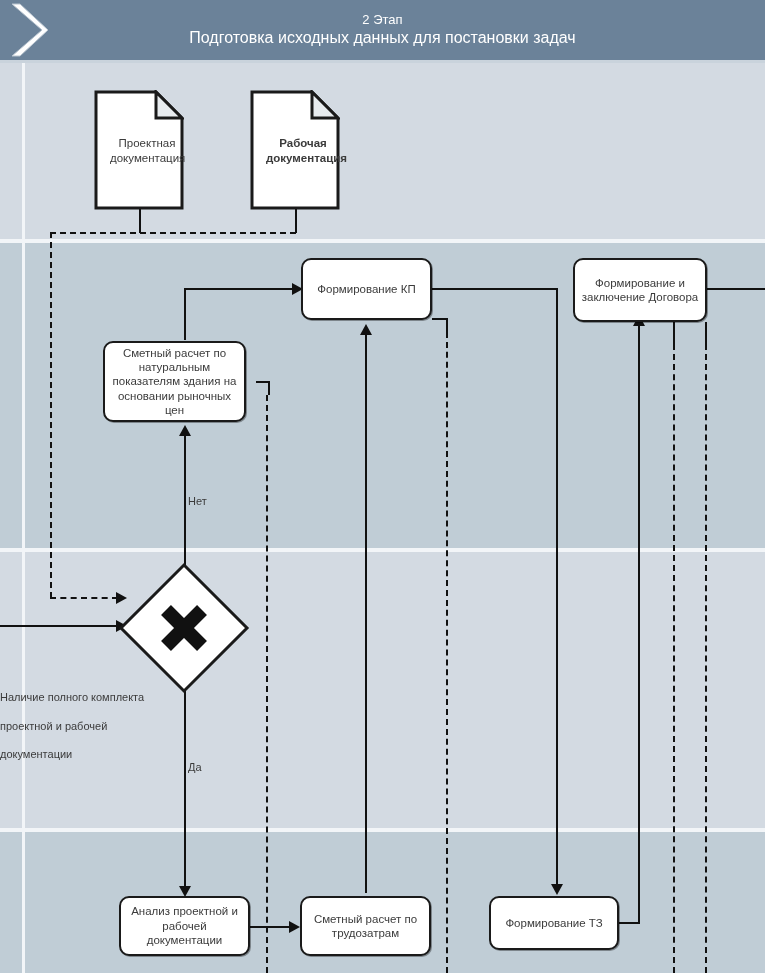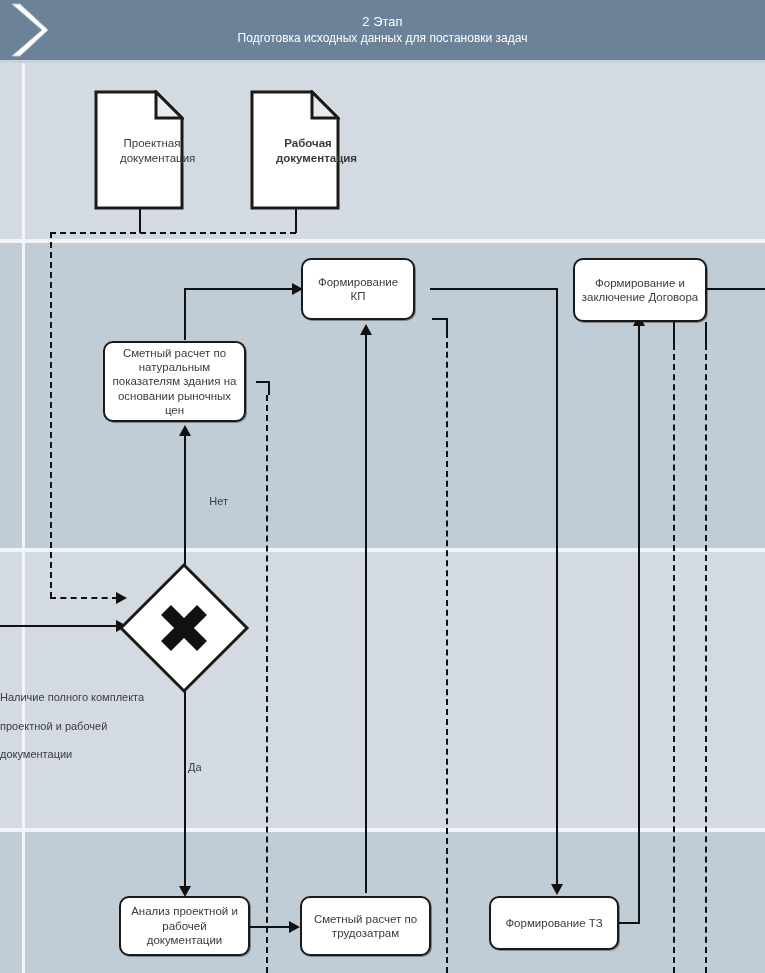--- a/index.html
+++ b/index.html
@@ -17,21 +17,21 @@
     position:absolute;left:0;top:0;width:765px;height:60px;
     background:#6b8299;
     box-sizing:border-box;
   }
   .banner-inner{
     position:absolute;left:0;top:0;right:0;bottom:0;
     display:flex;flex-direction:column;align-items:center;justify-content:center;
     color:#ffffff;text-align:center;line-height:1.25;
   }
   .banner-l1{font-size:13px;}
-  .banner-l2{font-size:12px;}
+  .banner-l2{font-size:16px;}
   .banner-chevron{
     position:absolute;left:8px;top:2px;width:42px;height:56px;
   }
   .banner-edge{
     position:absolute;left:0;top:60px;width:765px;height:3px;background:#c9d3dc;
   }
 
   
   .lane{position:absolute;left:0;width:765px;}
   .lane-sep{position:absolute;left:0;width:765px;height:4px;background:#f2f5f8;}
@@ -48,21 +48,21 @@
     text-align:center;
     color:#3b3b3b;
     font-size:11.5px;
     line-height:1.25;
     padding:3px 6px;
     box-shadow:1px 1px 0 rgba(0,0,0,.35);
   }
 
   .docshape{position:absolute;}
   .docshape .label{
-    position:absolute;left:16px;right:0;top:38%;
+    position:absolute;left:6px;right:0;top:38%;
     text-align:center;color:#3b3b3b;font-size:11.5px;line-height:1.3;
     pointer-events:none;
     margin-left:10px;
   }
 
   .gateway{position:absolute;}
 
   .lbl{
     position:absolute;color:#3b3b3b;font-size:11px;line-height:1.3;
     white-space:pre-line;
@@ -178,21 +178,21 @@
     <svg width="90" height="120" viewBox="0 0 90 120">
       <path d="M2 2 H62 L88 28 V118 H2 Z" fill="#ffffff" stroke="#1a1a1a" stroke-width="3"></path>
       <path d="M62 2 L88 28 H62 Z" fill="#e8ecef" stroke="#1a1a1a" stroke-width="3"></path>
     </svg>
     <div class="label">
       <div>Рабочая</div>
       <div>документация</div>
     </div>
   </div>
 
-  <div class="task" style="left:301px;top:258px;width:114px;height:62px;">Формирование КП</div>
+  <div class="task" style="left:301px;top:258px;width:131px;height:62px;">Формирование КП</div>
 
   <div class="task" style="left:573px;top:258px;width:134px;height:64px;">Формирование и заключение Договора</div>
 
   <div class="task" style="left:103px;top:341px;width:143px;height:81px;">Сметный расчет по натуральным показателям здания на основании рыночных цен</div>
 
   <div class="task" style="left:119px;top:896px;width:131px;height:60px;">Анализ проектной и рабочей документации</div>
 
   <div class="task" style="left:300px;top:896px;width:131px;height:60px;">Сметный расчет по трудозатрам</div>
 
   <div class="task" style="left:489px;top:896px;width:130px;height:54px;">Формирование ТЗ</div>
@@ -206,17 +206,17 @@
       </g>
     </svg>
   </div>
 
   <div class="lbl" style="left:0px;top:676px;width:172px;">
     <div>Наличие полного комплекта</div>
     <div>проектной и рабочей</div>
     <div>документации</div>
   </div>
 
-  <div class="lbl" style="left:188px;top:494px;width:40px;text-align:right;">Нет</div>
+  <div class="lbl" style="left:188px;top:494px;width:40px;text-align:left;">Нет</div>
 
   <div class="lbl" style="left:188px;top:760px;width:40px;text-align:left;">Да</div>
 
 </div>
 
 </body></html>

